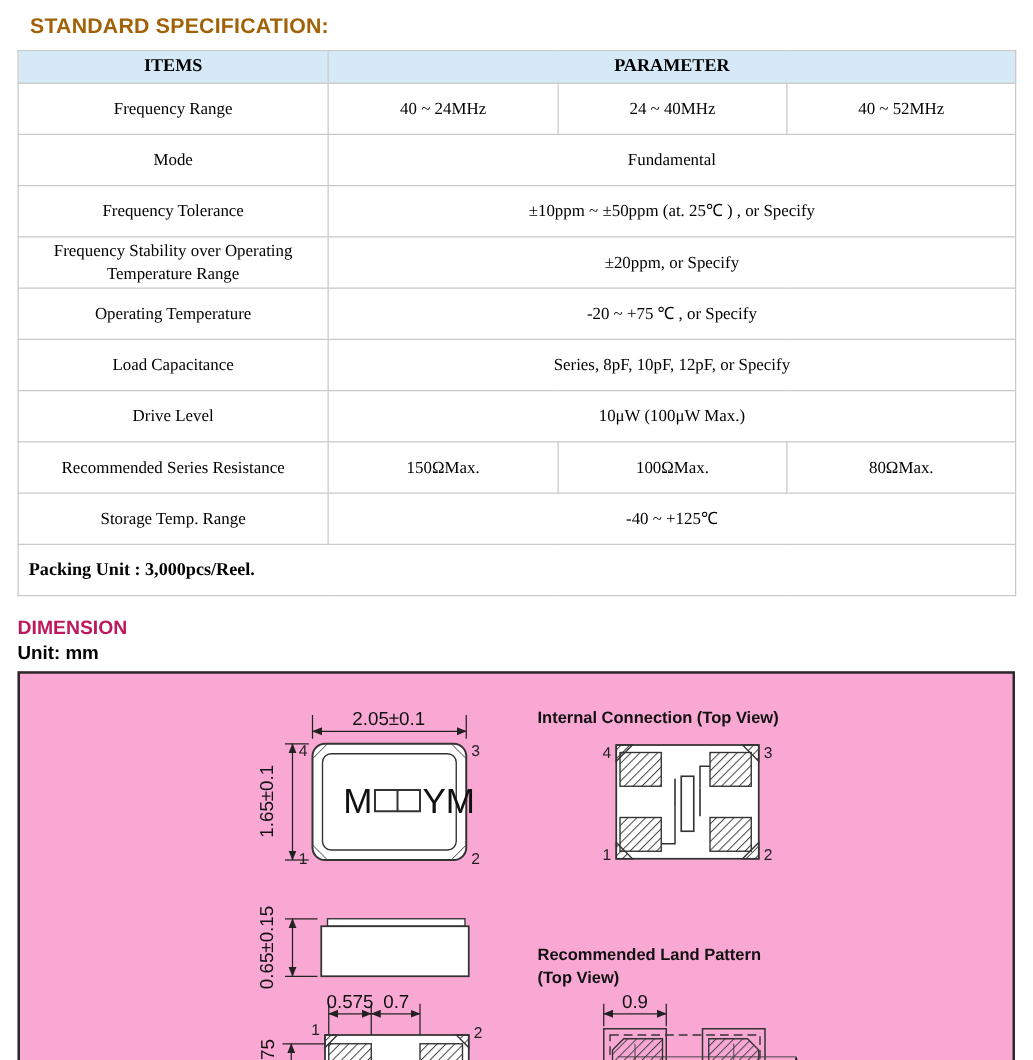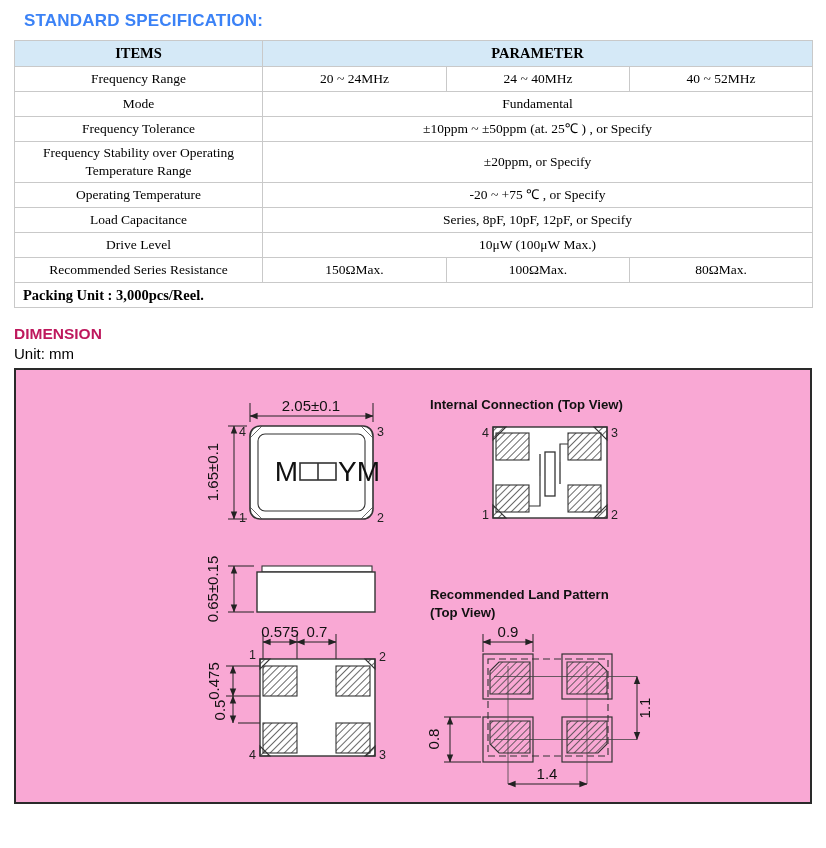--- a/index.html
+++ b/index.html
@@ -2,36 +2,36 @@
 <html><head>
 <meta charset="utf-8">
 <style>
   * { box-sizing: border-box; }
   html,body { margin:0; padding:0; }
   body {
     width:826px; height:848px; background:#ffffff;
     font-family:"Liberation Sans", sans-serif; color:#000;
   }
   .spec-heading {
-    color:#3b82f6; font-size:17px; font-weight:bold;
+    color:#a16207; font-size:17px; font-weight:bold;
     margin:11px 0 9px 24px; letter-spacing:.2px;
   }
   table.spec {
     border-collapse:collapse; width:798px; margin-left:14px; table-layout:fixed;font-family:Liberation Serif, serif;
   }
   .spec th, .spec td {
     border:1px solid #c9c9c9; text-align:center; font-size:13.5px;
-    padding:2px 6px; height:25px; line-height:1.35;
+    padding:2px 6px; height:41px; line-height:1.35;
   }
   .spec thead th { background:#D5E9F7; font-size:14.5px; height:26px; font-weight:bold; }
   .spec tr.footer td {
     text-align:left; font-weight:bold; font-size:14.5px; padding-left:8px;
   }
   .dim-heading { color:#be185d; font-size:15.5px; font-weight:bold; margin:17px 0 2px 14px; }
-  .unit-label { font-size:15px; font-weight:normal; margin:0 0 6px 14px; }
+  .unit-label { font-size:15px; font-weight:bold; margin:0 0 6px 14px; }
   .dim-box { width:798px; height:436px; margin-left:14px; border:2px solid #2a2a2a; background:#f9a8d4; }
   svg text { font-family:"Liberation Sans", sans-serif; }
   .dimtxt  { font-size:15px; fill:#111; }
   .pin     { font-size:12.5px; fill:#222; }
   .figtitle{ font-size:13.2px; font-weight:bold; fill:#111; }
   .mark    { font-size:28px; fill:#111; }
   .ol   { stroke:#333; fill:#fff; }
   .nf   { stroke:#333; fill:none; }
   .dl   { stroke:#222; stroke-width:1; fill:none; }
   .cl   { stroke:#444; stroke-width:0.8; fill:none; }
@@ -53,21 +53,21 @@
     </colgroup>
     <thead>
       <tr>
         <th>ITEMS</th>
         <th colspan="3">PARAMETER</th>
       </tr>
     </thead>
     <tbody>
       <tr>
         <td>Frequency Range</td>
-        <td>20 ~ 24MHz</td>
+        <td>40 ~ 24MHz</td>
         <td>24 ~ 40MHz</td>
         <td>40 ~ 52MHz</td>
       </tr>
       <tr>
         <td>Mode</td>
         <td colspan="3">Fundamental</td>
       </tr>
       <tr>
         <td>Frequency Tolerance</td>
         <td colspan="3">±10ppm ~ ±50ppm (at. 25℃ ) , or Specify</td>
@@ -86,20 +86,24 @@
       </tr>
       <tr>
         <td>Drive Level</td>
         <td colspan="3">10μW (100μW Max.)</td>
       </tr>
       <tr>
         <td>Recommended Series Resistance</td>
         <td>150ΩMax.</td>
         <td>100ΩMax.</td>
         <td>80ΩMax.</td>
+      </tr>
+      <tr>
+        <td>Storage Temp. Range</td>
+        <td colspan="3">-40 ~ +125℃</td>
       </tr>
       <tr class="footer">
         <td colspan="4">Packing Unit : 3,000pcs/Reel.</td>
       </tr>
     </tbody>
   </table>
 
   <div class="dim-heading">DIMENSION</div>
   <div class="unit-label">Unit: mm</div>
 

